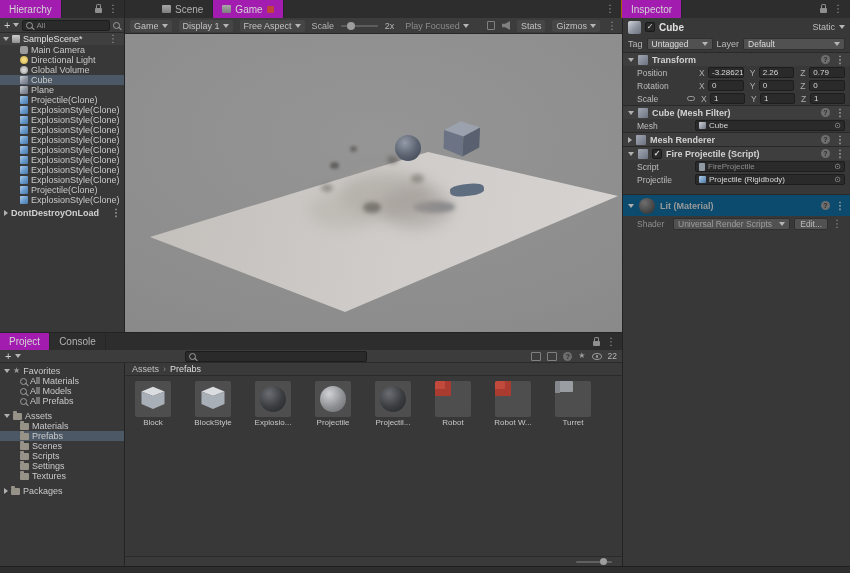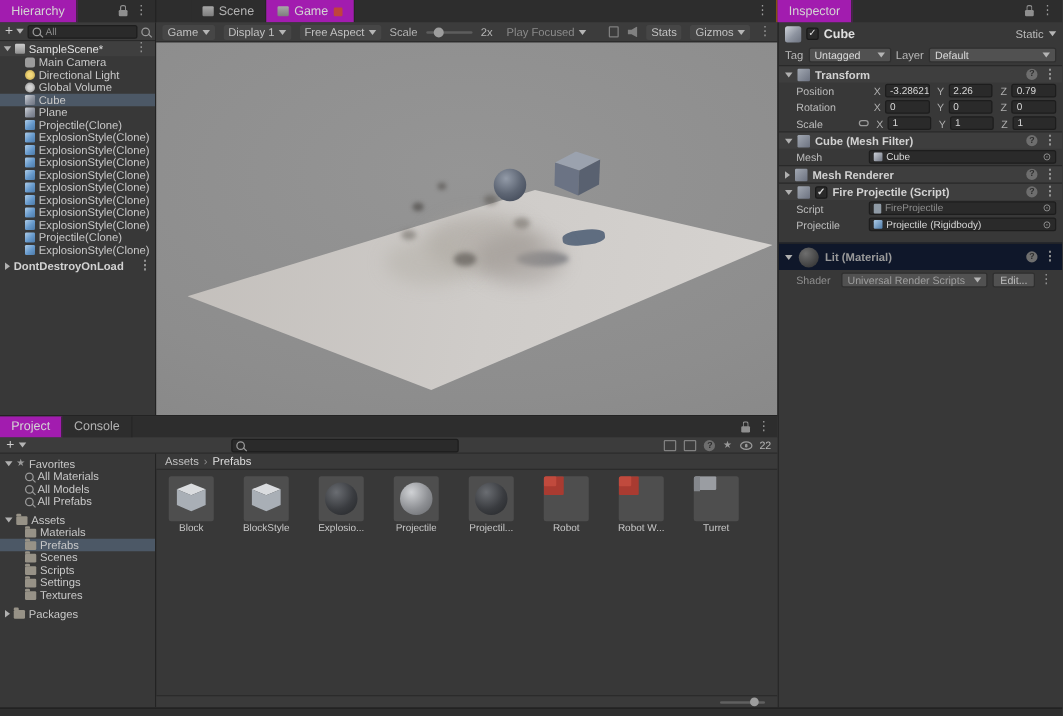--- a/index.html
+++ b/index.html
@@ -109,21 +109,21 @@
   .prop-label { width:56px; flex-shrink:0; white-space:nowrap; overflow:hidden; }
   .axis-label { width:7px; margin-left:4px; color:#aeaeae; flex-shrink:0; }
   .field { flex:1; height:11px; background:#2a2a2a; border:1px solid #1d1d1d; border-radius:2px; padding:0 3px; display:flex; align-items:center; gap:3px; font-size:8px; color:#d8d8d8; white-space:nowrap; overflow:hidden; min-width:0; }
   .field .picker { margin-left:auto; color:#9a9a9a; font-size:8px; line-height:8px; }
   .field.disabled, .muted-text { color:#8e8e8e; }
   .mini-cube { width:7px; height:7px; background:linear-gradient(135deg,#ced2d9,#6e7481); border-radius:1px; flex-shrink:0; }
   .mini-cube.blue { background:linear-gradient(135deg,#aecde9,#4d7aa8); }
   .mini-script { width:6px; height:8px; background:#8f9aa5; border-radius:1px; flex-shrink:0; }
   .link-icon { width:8px; height:5px; border:1px solid #9a9a9a; border-radius:3px; margin-left:2px; flex-shrink:0; }
   .section-gap { height:8px; }
-  .mat-header { height:22px; background:#0f172a; border-top:1px solid #292929; display:flex; align-items:center; gap:5px; padding:0 5px; color:#9a9a9a; font-weight:bold; font-size:9px; }
+  .mat-header { height:22px; background:#0c4a6e; border-top:1px solid #292929; display:flex; align-items:center; gap:5px; padding:0 5px; color:#9a9a9a; font-weight:bold; font-size:9px; }
   .mat-preview { width:16px; height:16px; border-radius:50%; background:radial-gradient(circle at 35% 30%, #6e6e6e, #2c2c2c); }
   .shader-row { height:15px; display:flex; align-items:center; gap:4px; padding:0 8px 0 14px; font-size:8.5px; color:#8e8e8e; }
   .shader-label { width:32px; flex-shrink:0; }
   .edit-btn { height:12px; background:#515151; border:1px solid #2f2f2f; border-radius:2px; padding:0 5px; display:flex; align-items:center; color:#bdbdbd; font-size:8.5px; }
   .add-btn { width:148px; height:15px; background:#585858; border:1px solid #2d2d2d; border-radius:2px; margin:16px auto 0; display:flex; align-items:center; justify-content:center; color:#e2e2e2; font-size:9px; }
   .asset-labels { margin-top:auto; height:14px; background:#3c3c3c; border-top:1px solid #2a2a2a; display:flex; align-items:center; padding:0 6px; font-weight:bold; font-size:9px; color:#c9c9c9; }
 
   
   #project-panel { position:absolute; left:0; top:332px; width:622px; height:234px; background:#383838; border-top:1px solid #232323; display:flex; flex-direction:column; overflow:hidden; }
   .ptabs { height:17px; background:#2d2d2d; display:flex; align-items:stretch; }

